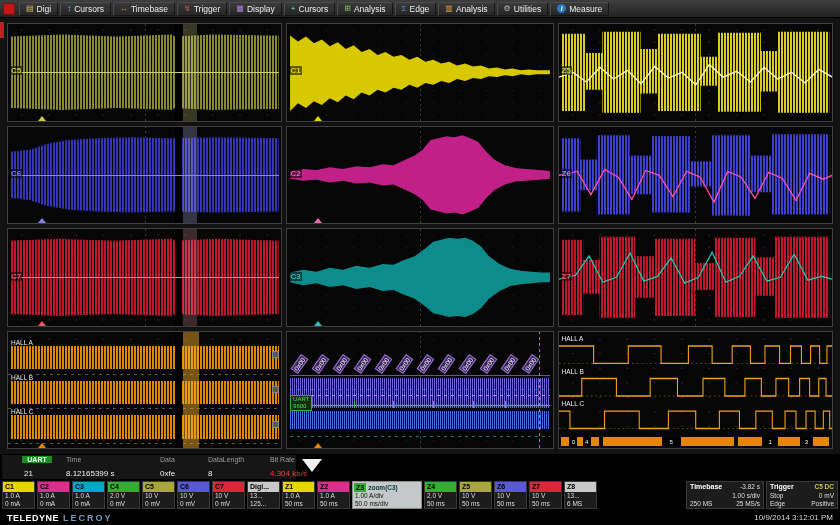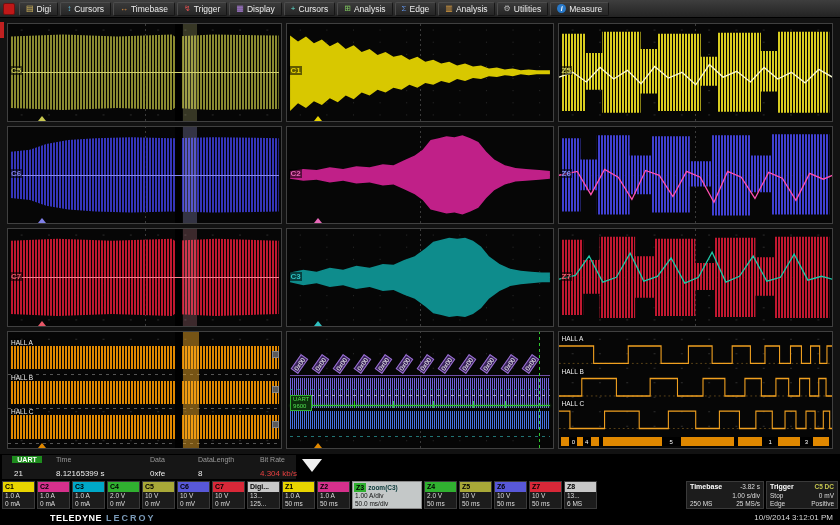--- a/index.html
+++ b/index.html
@@ -72,21 +72,21 @@
              color:#50e050; font-size:6px; line-height:7px; padding:0 2px; z-index:5; }
 
   
   .segbar { position:absolute; left:1%; right:1%; bottom:2px; height:9px; display:flex; background:#000; z-index:4; }
   .sg { background:#e08800; height:100%; }
   .gp { background:#000; color:#fff; font-size:6px; display:flex; align-items:center; justify-content:center; height:100%; }
 
   
   .decode { position:absolute; top:454px; left:0; right:0; height:26px; background:#000; }
   .dtable { position:absolute; left:2px; top:1px; width:294px; height:24px; background:#161616; display:flex; }
-  .dcol { display:flex; flex-direction:column; justify-content:space-between; padding:1px 10px; }
+  .dcol { display:flex; flex-direction:column; justify-content:space-between; padding:1px 20px; }
   .uart-chip { background:#1e8c1e; color:#fff; font-size:7px; font-weight:bold; width:30px; text-align:center; }
   .idx { font-size:8px; color:#eee; padding-left:2px; }
   .dh { font-size:7px; color:#9a9a9a; white-space:nowrap; }
   .dv { font-size:8px; color:#eee; white-space:nowrap; }
   .dv.red { color:#e84040; }
   .tri { position:absolute; left:302px; top:5px; width:0; height:0; cursor:pointer;
          border-left:10px solid transparent; border-right:10px solid transparent; border-top:13px solid #f0f0f0; }
 
   
   .dstrip { position:absolute; top:480px; left:0; right:0; height:30px; background:#000;
@@ -103,21 +103,21 @@
   .tbx { background:#1c1c1c; border:1px solid #3a3a3a; padding:1px 3px; display:flex; flex-direction:column;
          justify-content:space-between; flex:0 0 auto; }
   .tbx .row { display:flex; justify-content:space-between; gap:4px; font-size:6.5px; color:#ddd; white-space:nowrap; }
   .tbx .row b { font-size:7px; color:#fff; }
   .tb-src { color:#c8c850; font-weight:bold; }
 
   
   .footer { position:absolute; top:510px; left:0; right:0; height:15px; background:#000;
             display:flex; align-items:center; justify-content:space-between; padding:0 7px; }
   .brand { display:flex; align-items:baseline; gap:4px; }
-  .brand .b1 { font-size:9px; font-weight:bold; color:#fff; letter-spacing:.5px;margin-left:43px; }
+  .brand .b1 { font-size:9px; font-weight:bold; color:#fff; letter-spacing:.5px; }
   .brand .b2 { font-size:9px; font-weight:bold; color:#7a9ab8; letter-spacing:2px; }
   .dtime { font-size:8px; color:#d8d8d8; }
 </style>
 </head>
 <body>
 
 <div id="app">
 
   <div class="menubar">
     <span class="logo-chip"></span>

